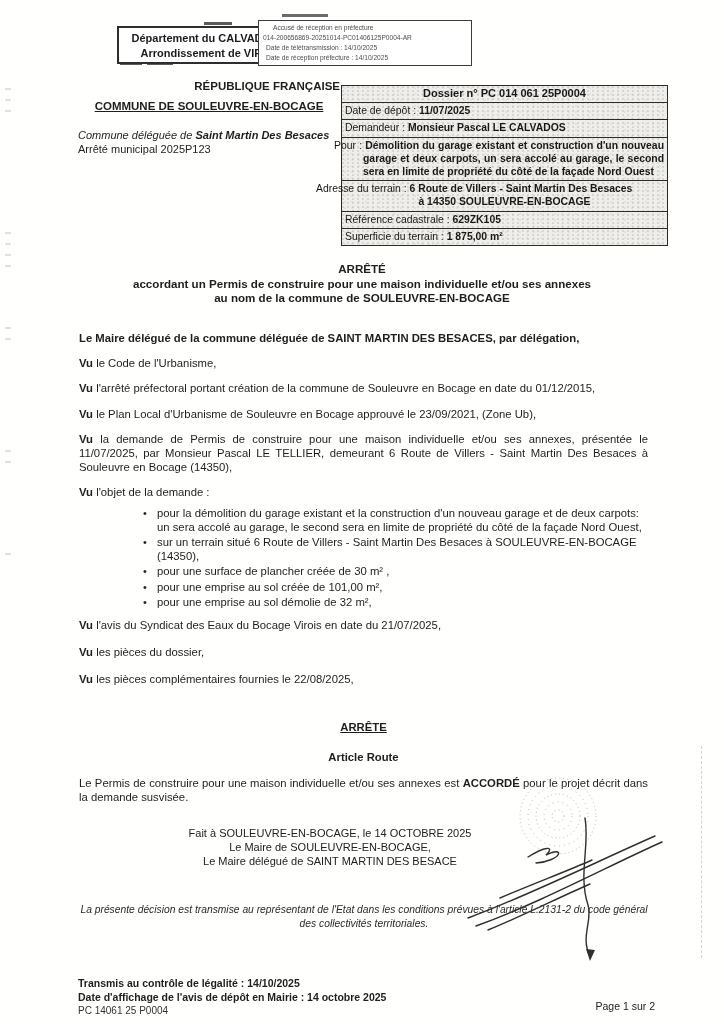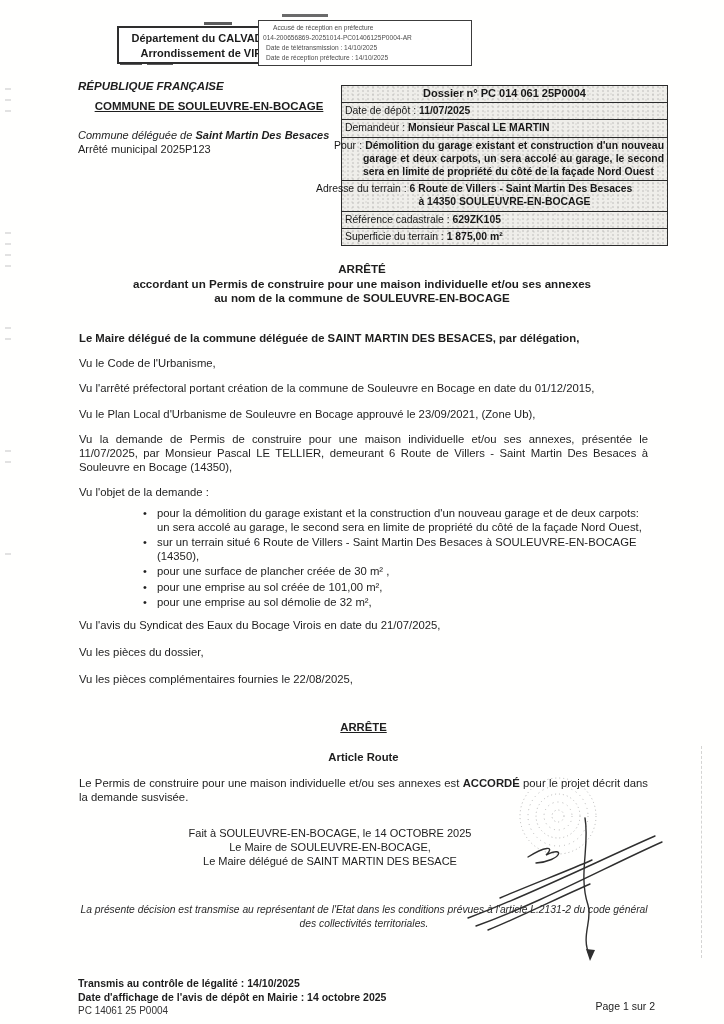--- a/index.html
+++ b/index.html
@@ -32,21 +32,21 @@
   .artifact { position:absolute; background:#5c5c5c; }
   .faint-mark { width:6px; height:2px; background:#cfcfcf; opacity:.6; margin-bottom:9px; }
   .left-margin-art { position:absolute; left:5px; top:88px; }
   .right-dash {
     position:absolute; left:701px; top:746px; height:212px; width:0;
     border-left:1px dashed #c2c2c2; opacity:.7;
   }
 
   
   .letterhead { position:absolute; left:78px; top:80px; width:262px; }
-  .lh-republic { font-weight:bold; font-size:11.5px; text-align:left;font-style:italic; }
+  .lh-republic { font-weight:bold; font-size:11.5px; text-align:right; }
   .lh-commune  { font-weight:bold; font-size:11.5px; text-align:center; text-decoration:underline; margin-top:8px; }
   .lh-delegated { font-style:italic; font-size:11px; margin-top:17px; }
   .lh-delegated b { font-style:italic; }
   .lh-ref { font-size:11px; margin-top:2px; }
 
   
   .dossier { 
     position:absolute; left:341px; top:85px; width:327px;
     border:1px solid #2b2b2b;
     font-size:10.4px; line-height:13.2px; color:#181818;
@@ -66,21 +66,21 @@
   
   .doc-title { position:absolute; left:0; top:262px; width:724px; text-align:center;
     font-weight:bold; font-size:11.6px; line-height:14.5px; }
 
   
   .body-flow { position:absolute; left:79px; top:331px; width:569px;
     font-size:11.3px; line-height:14.2px; }
   .body-flow p { margin:0 0 11px 0; }
   .p-open { font-weight:bold; }
   .p-just { text-align:justify; }
-  .vu-lead { font-weight:normal; }
+  .vu-lead { font-weight:bold; }
   .p-objet { margin-bottom:6px !important; }
   ul.bullets { list-style:none; margin:0 0 9px 0; padding:0; }
   ul.bullets li { display:flex; margin:0 0 1px 0; }
   ul.bullets .dot { width:14px; flex:0 0 14px; margin-left:64px; font-size:11px; }
   ul.bullets .b-text { flex:1; }
   .p-vu-late { margin-bottom:13px !important; }
   .p-vu-last { margin-bottom:33px !important; }
   .h-arrete { text-align:center; font-weight:bold; margin-bottom:16px !important; }
   .h-arrete span { text-decoration:underline;margin-top:16px; }
   .h-article { text-align:center; font-weight:bold; margin-bottom:12px !important; }
@@ -139,21 +139,21 @@
   <div class="letterhead">
     <div class="lh-republic">RÉPUBLIQUE FRANÇAISE</div>
     <div class="lh-commune">COMMUNE DE SOULEUVRE-EN-BOCAGE</div>
     <div class="lh-delegated"><span>Commune déléguée de </span><b>Saint Martin Des Besaces</b></div>
     <div class="lh-ref">Arrêté municipal 2025P123</div>
   </div>
 
   <div class="dossier">
     <div class="t-row t-header">Dossier n° PC 014 061 25P0004</div>
     <div class="t-row"><span>Date de dépôt :</span> <b>11/07/2025</b></div>
-    <div class="t-row"><span>Demandeur :</span> <b>Monsieur Pascal LE MARTIN</b></div>
+    <div class="t-row"><span>Demandeur :</span> <b>Monsieur Pascal LE CALVADOS</b></div>
     <div class="t-row t-hang"><span>Pour :</span> <b>Démolition du garage existant et construction d'un nouveau garage et deux carpots, un sera accolé au garage, le second sera en limite de propriété du côté de la façade Nord Ouest</b></div>
     <div class="t-row">
       <div class="t-hang2" style="padding-left:0;"><span>Adresse du terrain :</span> <b>6 Route de Villers - Saint Martin Des Besaces</b></div>
       <div class="t-centerline">à 14350 SOULEUVRE-EN-BOCAGE</div>
     </div>
     <div class="t-row"><span>Référence cadastrale :</span> <b>629ZK105</b></div>
     <div class="t-row"><span>Superficie du terrain :</span> <b>1 875,00 m²</b></div>
   </div>
 
   <div class="doc-title">

